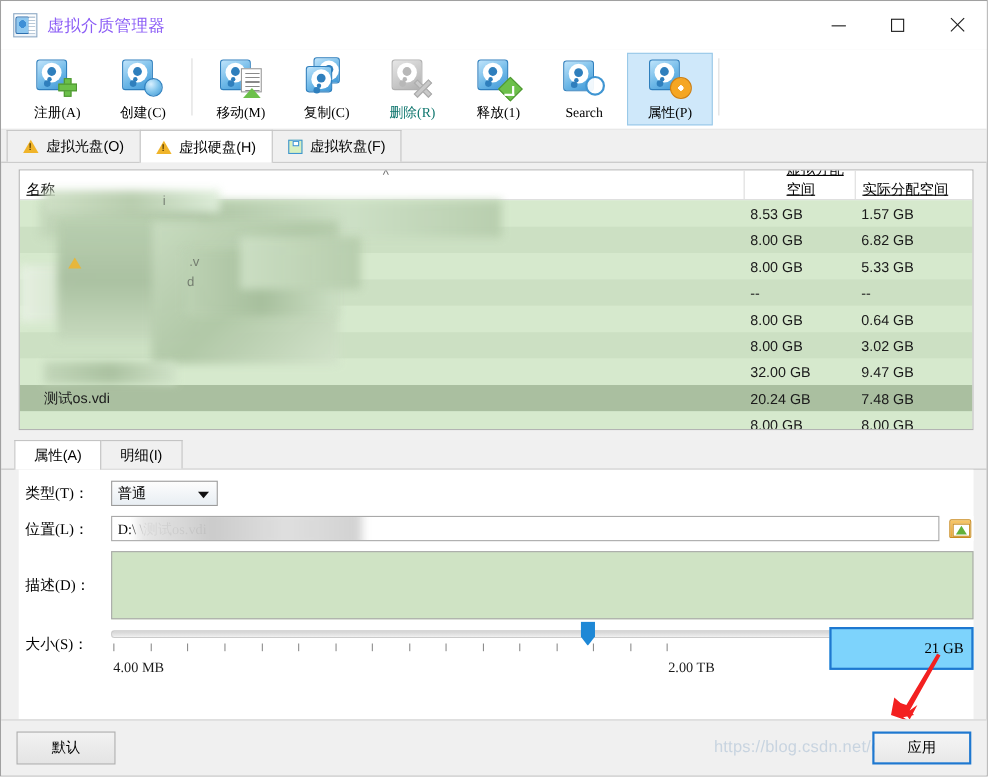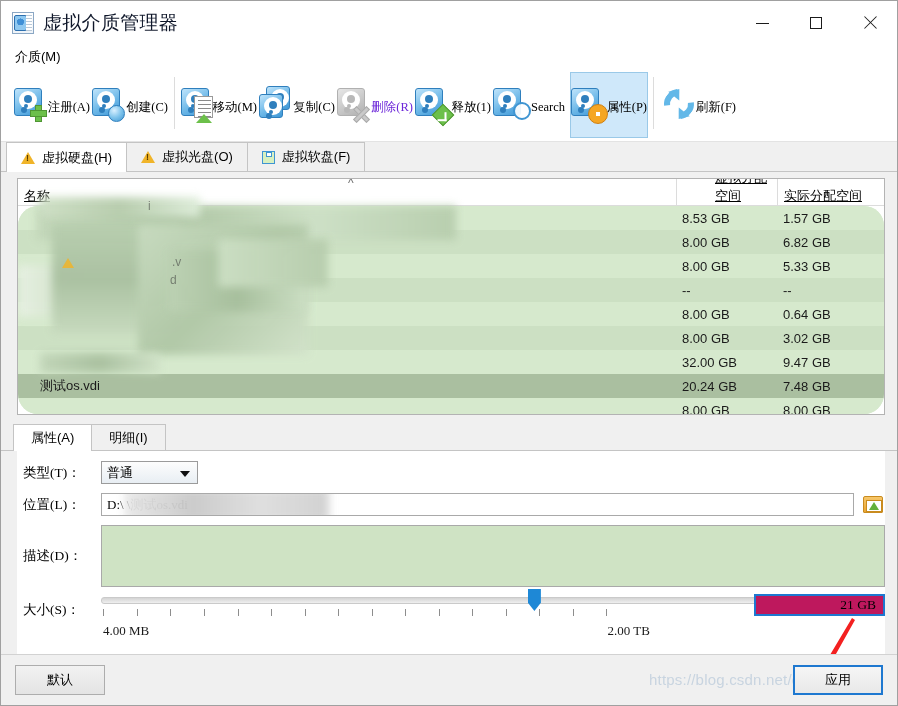--- a/index.html
+++ b/index.html
@@ -47,22 +47,22 @@
     box-sizing: border-box;
   }
   .title-icon::after {
     content: "";
     position: absolute;
     right: 1px; top: 2px;
     width: 6px; height: 16px;
     background: repeating-linear-gradient(180deg,#b9c9d8 0 1px,#ffffff 1px 3px);
   }
   .title-text {
-    font-size: 19px;
-    color: #0f172a;
+    font-size: 15px;
+    color: #8b5cf6;
     letter-spacing: 0.3px;
     text-align: center;
   }
   .win-buttons {
     position: absolute;
     right: 0; top: 0;
     height: 44px;
     display: flex;
   }
   .win-btn {
@@ -115,38 +115,39 @@
     display: flex;
     align-items: flex-start;
     padding-left: 12px;
     flex: none;
     position: relative;
   }
   .tb-item {
     width: 78px; height: 66px;
     margin-top: 3px;
     display: flex;
-    align-items: center;
-    justify-content: flex-start;
+    flex-direction: column;
+    align-items: center;
+    justify-content: center;
     cursor: default;
     box-sizing: border-box;
     border: 1px solid transparent;
   }
   .tb-item.selected {
     background: #cfe8fa;
     border: 1px solid #9ac9e8;
   }
   .tb-label {
     font-size: 12.5px;
     color: #000;
     margin-top: 4px;
     white-space: nowrap;
     font-family: "Liberation Serif", "DejaVu Serif", serif;
   }
-  .tb-item.disabled .tb-label { color: #6d28d9; }
+  .tb-item.disabled .tb-label { color: #0f766e; }
   .tb-sep {
     width: 1px; height: 52px;
     background: #dcdcdc;
     margin: 8px 5px 0 5px;
     align-self: flex-start;
   }
   .ico { width: 38px; height: 38px; position: relative; }
   
   .disk {
     position: absolute;
@@ -407,21 +408,21 @@
   .th + .th { border-left: 1px solid #dcdcdc; }
   .th.name { flex: 1 1 auto; }
   .th.col-a { width: 101px; padding-left: 38px; }
   .th.col-b { width: 107px; }
   .sort-caret {
     position: absolute;
     left: 330px; top: -3px;
     font-size: 12px;
     color: #6d6d6d;
   }
-  .tbody { flex: 1 1 auto; overflow: hidden; background: #d8ead2; border-radius: 20px; }
+  .tbody { flex: 1 1 auto; overflow: hidden; background: #d8ead2; }
   .row {
     height: 24px;
     display: flex;
     align-items: center;
     font-size: 13px;
     color: #1a1a1a;
     cursor: default;
     position: relative;
   }
   .row.odd  { background: #d6e9cd; }
@@ -651,23 +652,23 @@
     margin-top: 4px;
     font-size: 13px;
     color: #1a1a1a;
     font-family: "Liberation Serif", "DejaVu Serif", serif;
   }
   .range-min { position: absolute; left: 2px; }
   .range-max { position: absolute; left: 64.6%; }
   .size-box {
     position: absolute;
     right: 0; top: -2px;
-    width: 131px; height: 22px;
+    width: 131px; height: 39px;
     border: 2px solid #1e78d0;
-    background: #be185d;
+    background: #7dd3fc;
     box-sizing: border-box;
     display: flex;
     align-items: center;
     justify-content: flex-end;
     padding-right: 7px;
     font-size: 13.5px;
     font-family: "Liberation Serif", "DejaVu Serif", serif;
     color: #000;
   }
 
@@ -740,23 +741,20 @@
         </div>
       <div class="win-btn">
           <div class="glyph-max"></div>
         </div>
       <div class="win-btn close">
           <div class="glyph-close"></div>
         </div>
     </div>
   </div>
 
-  <div class="menubar">
-    <div class="menu-item">介质(M)</div>
-  </div>
 
   <div class="toolbar">
 
     <div class="tb-item">
       <div class="ico">
         <div class="disk"></div>
           <div class="badge plus"></div>
       </div>
       <div class="tb-label">注册(A)</div>
     </div>
@@ -815,37 +813,31 @@
     <div class="tb-item selected">
       <div class="ico">
         <div class="disk"></div>
           <div class="badge gear"></div>
       </div>
       <div class="tb-label">属性(P)</div>
     </div>
 
     <div class="tb-sep"></div>
 
-    <div class="tb-item">
-      <div class="ico">
-        <div class="refresh-ico"></div>
-      </div>
-      <div class="tb-label">刷新(F)</div>
-    </div>
 
   </div>
 
   <div class="tabstrip">
+    <div class="tab">
+      <span class="warn-ico"></span>
+      <span>虚拟光盘(O)</span>
+    </div>
     <div class="tab active">
       <span class="warn-ico"></span>
       <span>虚拟硬盘(H)</span>
-    </div>
-    <div class="tab">
-      <span class="warn-ico"></span>
-      <span>虚拟光盘(O)</span>
     </div>
     <div class="tab">
       <span class="floppy-ico"></span>
       <span>虚拟软盘(F)</span>
     </div>
   </div>
 
   <div class="table-wrap">
 
     <div class="thead">

